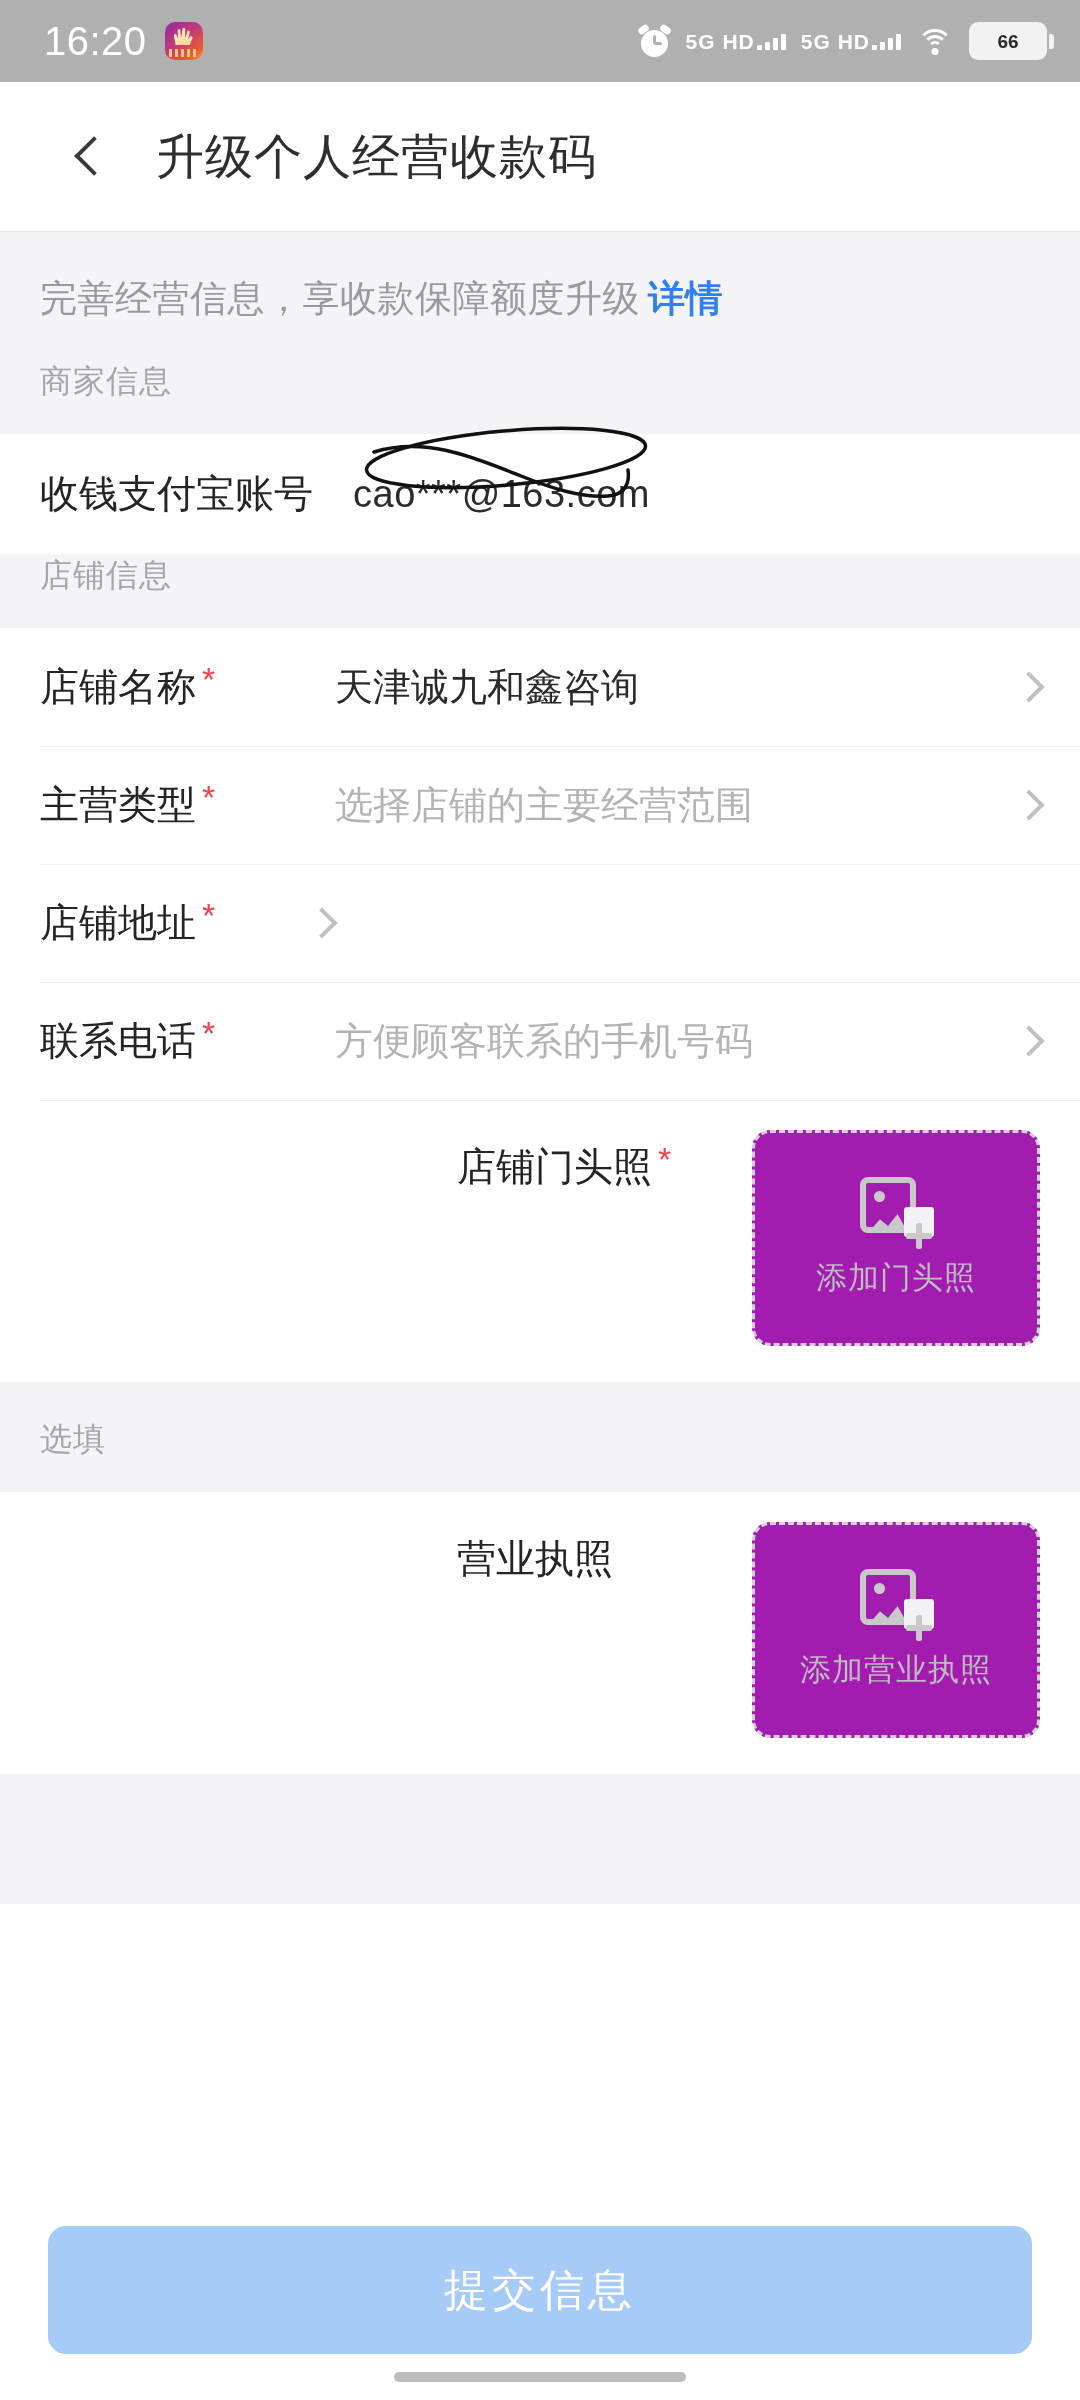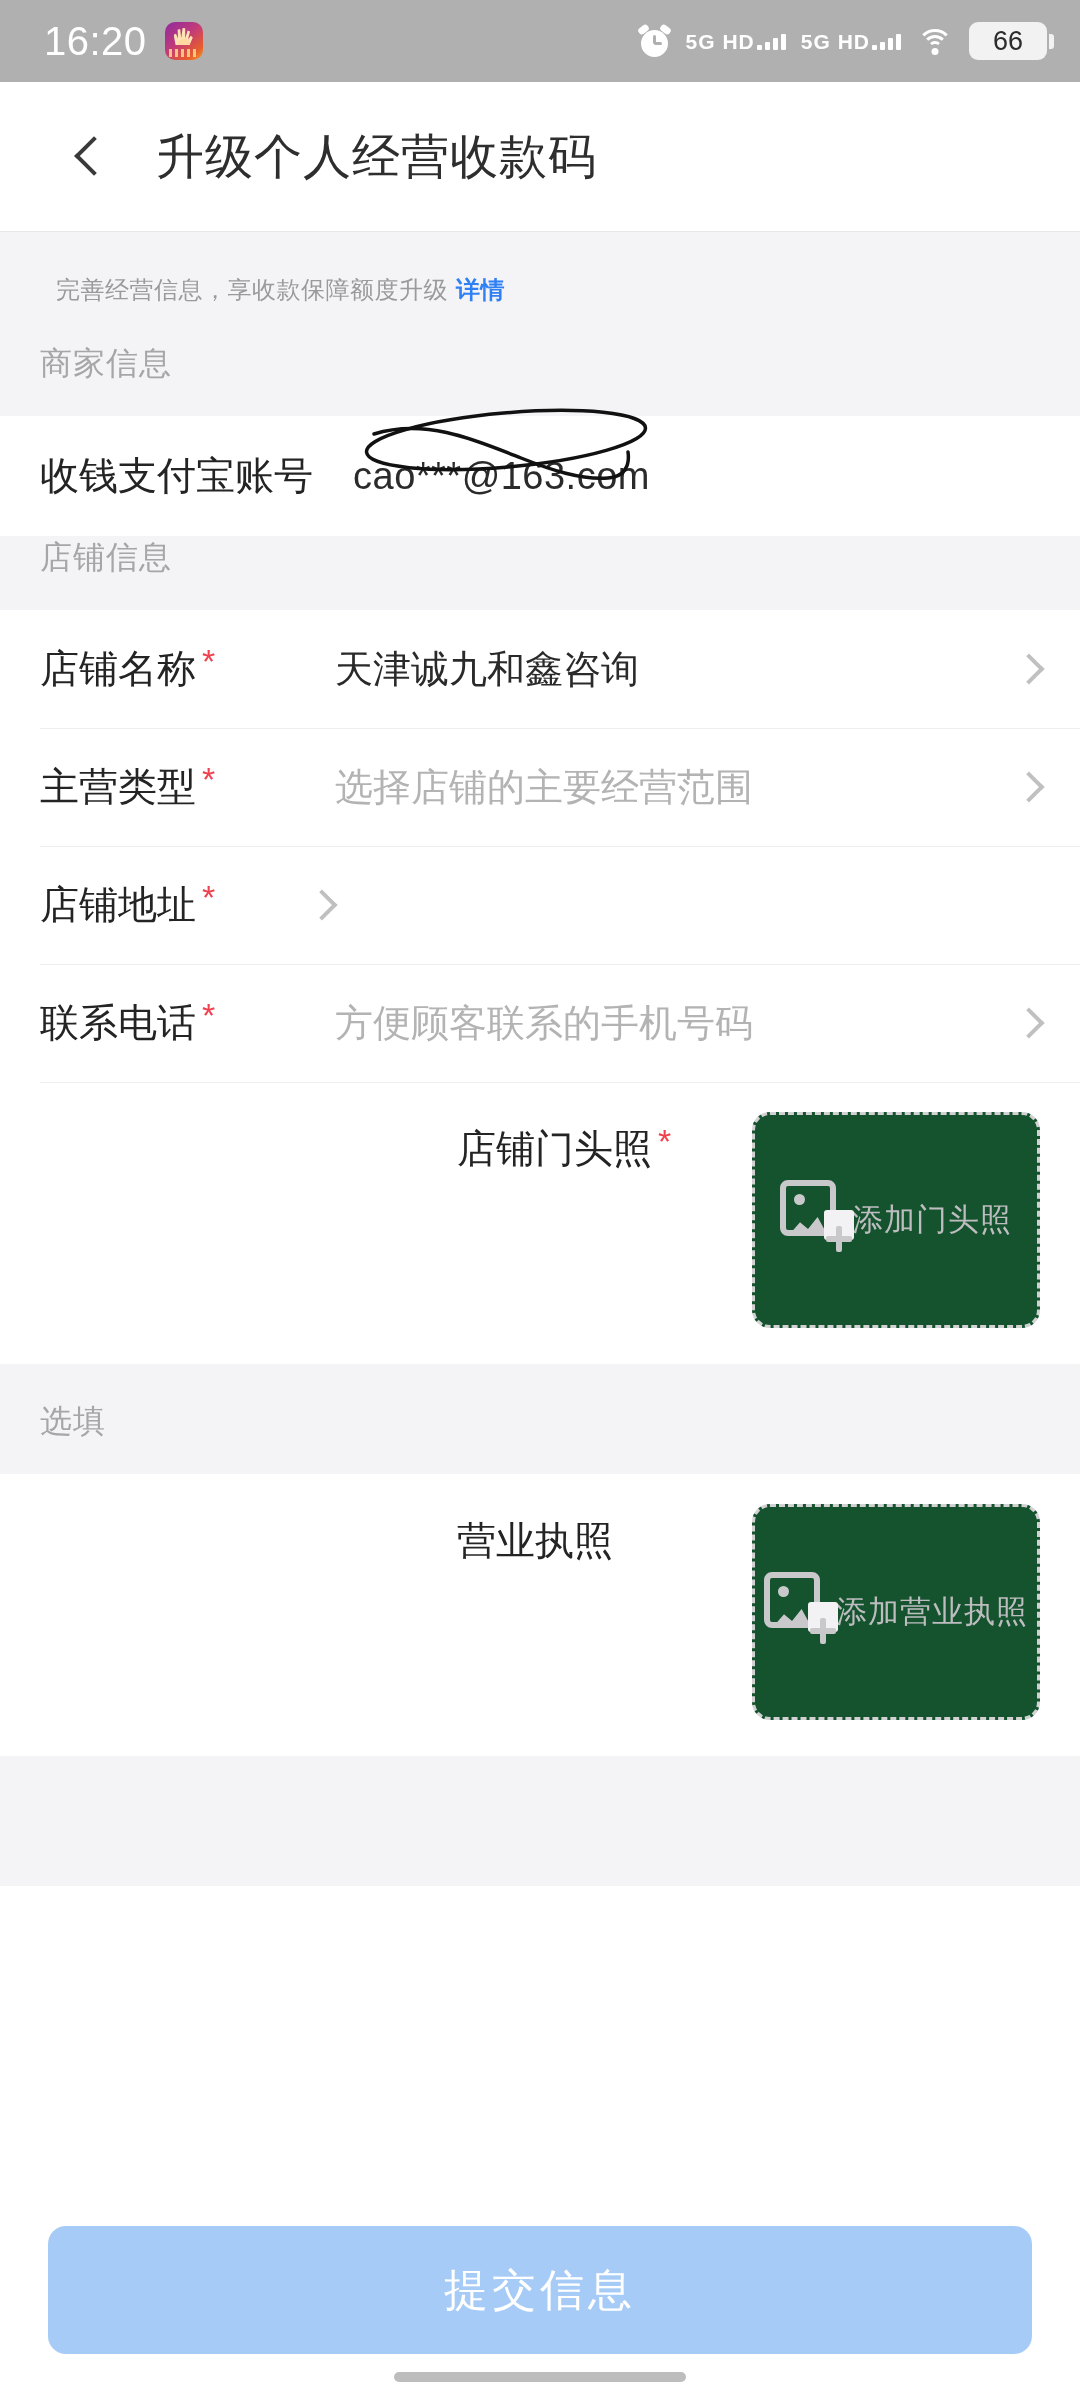--- a/index.html
+++ b/index.html
@@ -71,21 +71,21 @@
   .icon-wifi .wdot{ width:7px; height:7px; border-radius:50%; background:#fff; border:none; top:22px; }
 
   .battery{
     display:flex; align-items:center; flex:none;
   }
   .battery .body{
     height:38px; min-width:78px; border-radius:9px; background:#f2f2f2;
     display:flex; align-items:center; justify-content:center;
     padding:0 12px;
   }
-  .battery .lvl{ color:#2b2b2b; font-size:27px; font-weight:400; line-height:1; }
+  .battery .lvl{ color:#2b2b2b; font-size:19px; font-weight:700; line-height:1; }
   .battery .cap{ width:5px; height:15px; background:#f2f2f2; border-radius:0 3px 3px 0; margin-left:2px; }
 
   
   .navbar{
     position:absolute; top:82px; left:0; width:1080px; height:150px;
     background:#ffffff; display:flex; align-items:center; padding-left:60px;
     border-bottom:1px solid #e8e8e8;
   }
   .nav-back{
     width:56px; height:56px; position:relative; flex:none; cursor:pointer;
@@ -99,21 +99,21 @@
   .nav-title{
     margin-left:40px; font-size:48px; color:#2e2e2e; font-weight:500; letter-spacing:1px;
   }
 
   
   .content{ position:absolute; top:232px; left:0; width:1080px; }
 
   .banner{
     background:#f4f4f6; padding:42px 40px 36px 40px;
   }
-  .banner-text{ font-size:24px; color:#9a9a9e; letter-spacing:0.5px;margin-left:16px; }
+  .banner-text{ font-size:37px; color:#9a9a9e; letter-spacing:0.5px; }
   .banner-link{ color:#2f80f5; font-weight:600; margin-left:8px; cursor:pointer; }
 
   .section-head{
     background:#f4f4f6; padding:0 35px 30px 40px;
     font-size:32px; color:#a6a6aa; letter-spacing:1px;
   }
 
   .panel{ background:#ffffff; }
 
   .row{
@@ -158,24 +158,24 @@
     content:""; position:absolute; left:40px; right:0; top:0; height:1px; background:#eeeeee;
   }
   .upload-row.no-divider::after{ display:none; }
   .upload-label{
     font-size:39px; color:#242424; font-weight:500; white-space:nowrap;
     min-width:255px; padding-top:10px; display:flex; align-items:flex-start;
   }
   .upload-box{
     margin-left:40px;
     width:288px; height:216px;
-    background:#14532d;
+    background:#a21caf;
     border:3px dashed #d2d2d4;
     border-radius:18px;
-    display:flex; flex-direction:row; align-items:center; justify-content:center;
+    display:flex; flex-direction:column; align-items:center; justify-content:center;
     cursor:pointer;
   }
   .upload-icon{ width:72px; height:66px; position:relative; margin-bottom:14px; }
   .upload-icon .frame{
     position:absolute; left:0; top:0; width:56px; height:56px;
     border:6px solid #c9c9cc; border-radius:8px;
   }
   .upload-icon .dot{
     position:absolute; left:14px; top:14px; width:11px; height:11px; border-radius:50%; background:#c9c9cc;
   }

